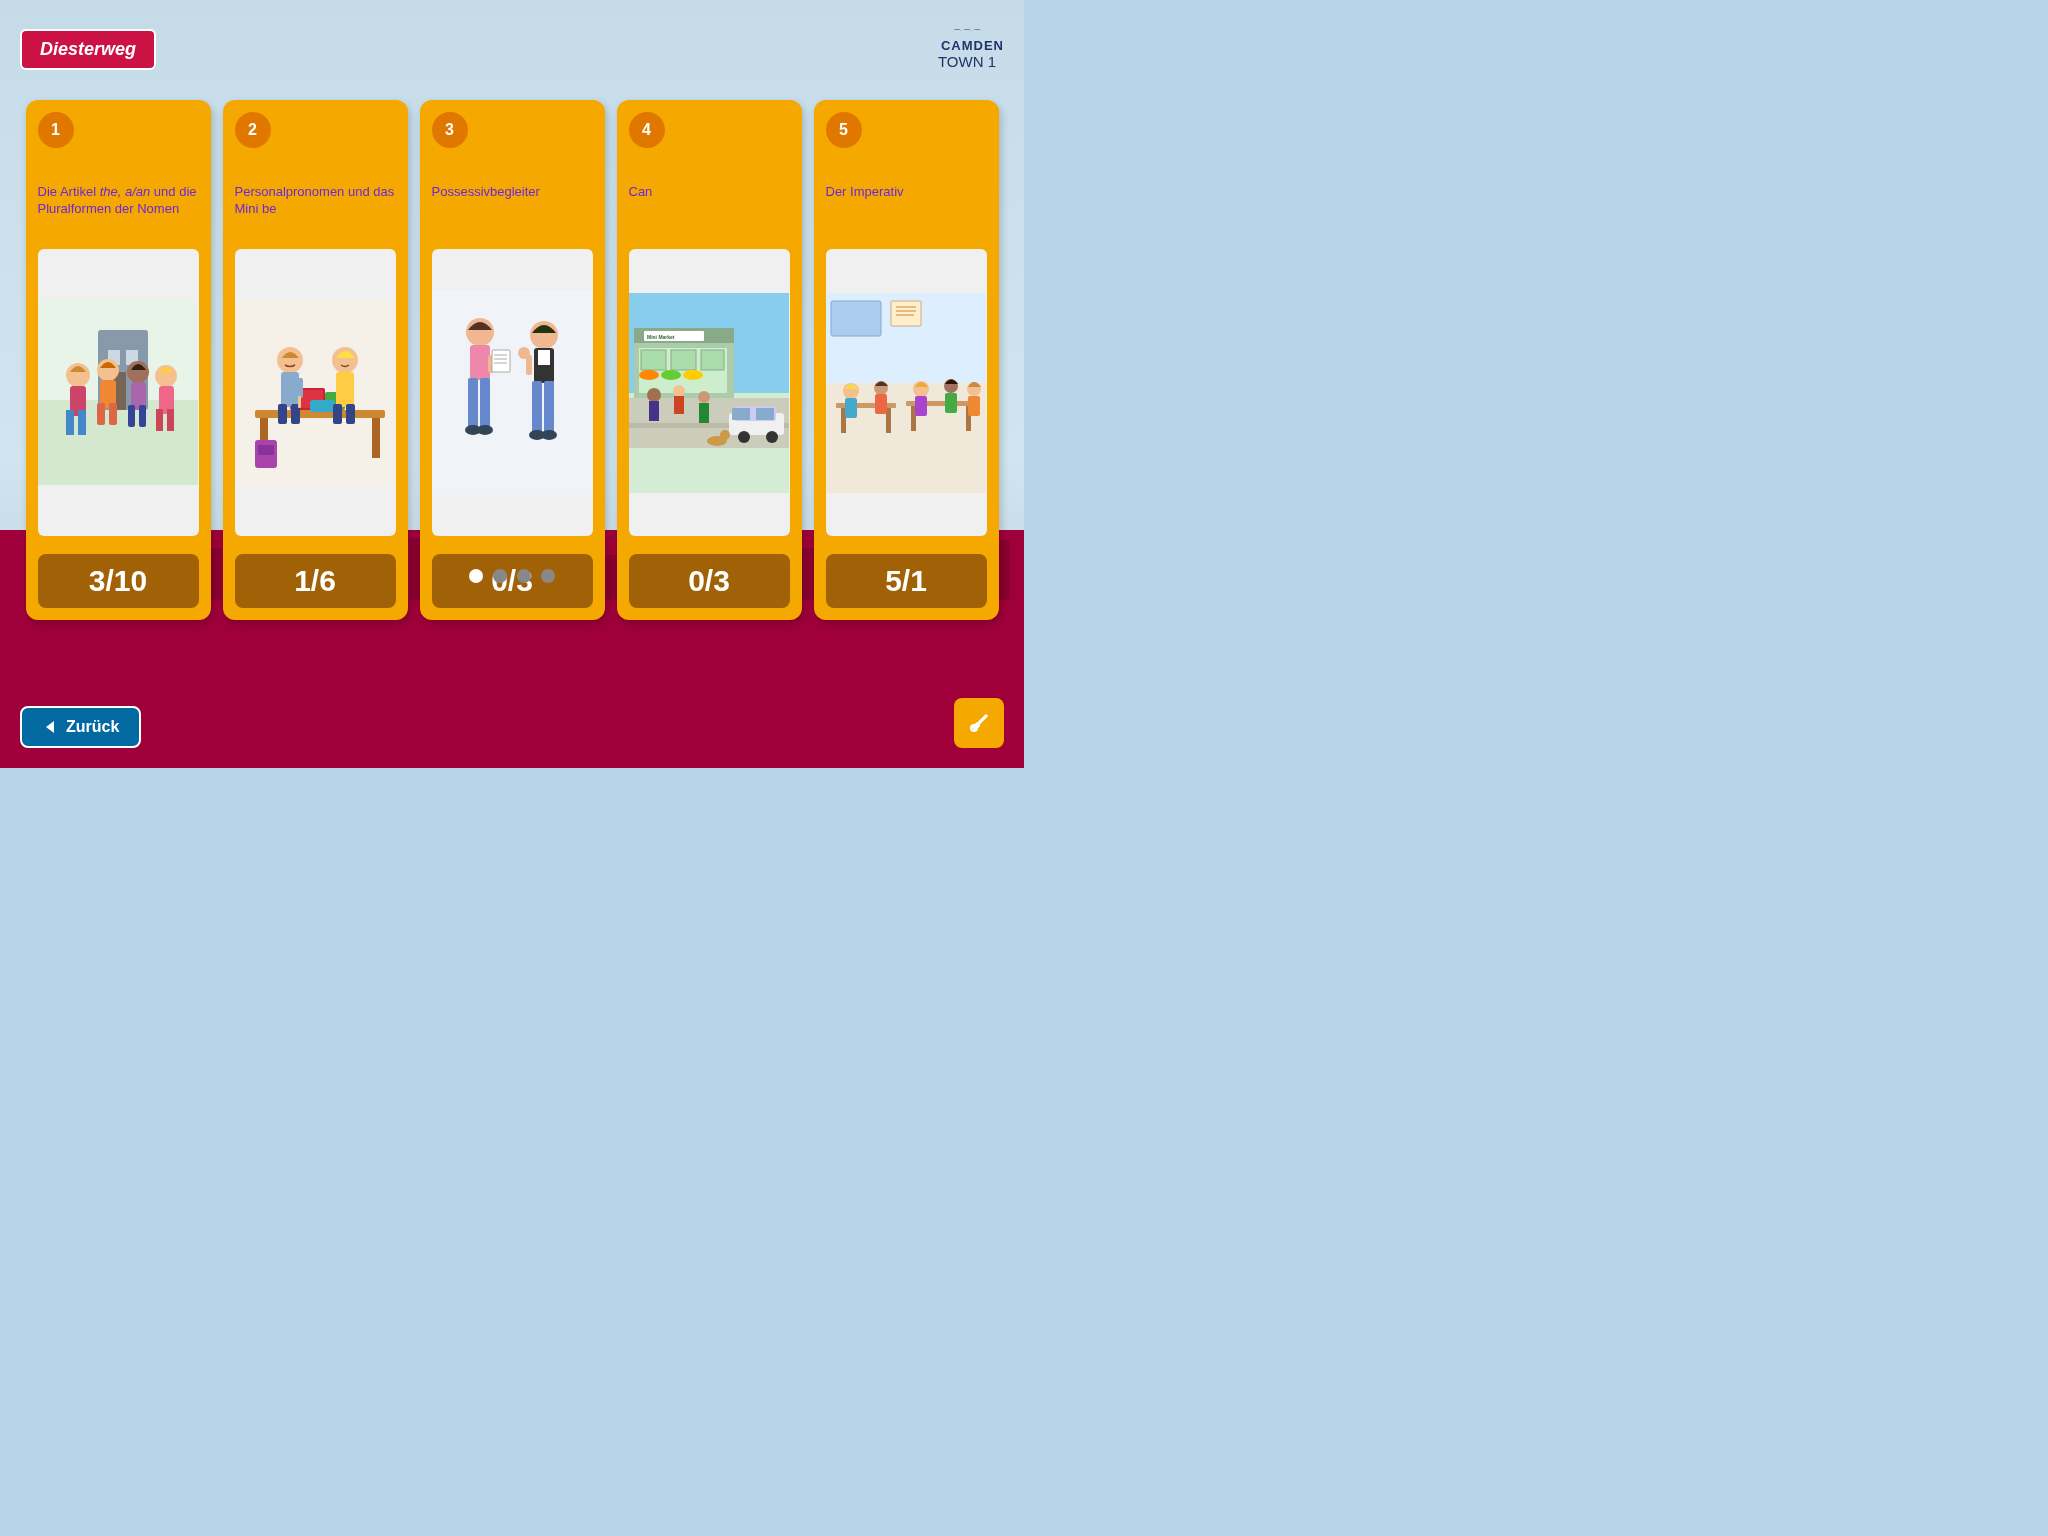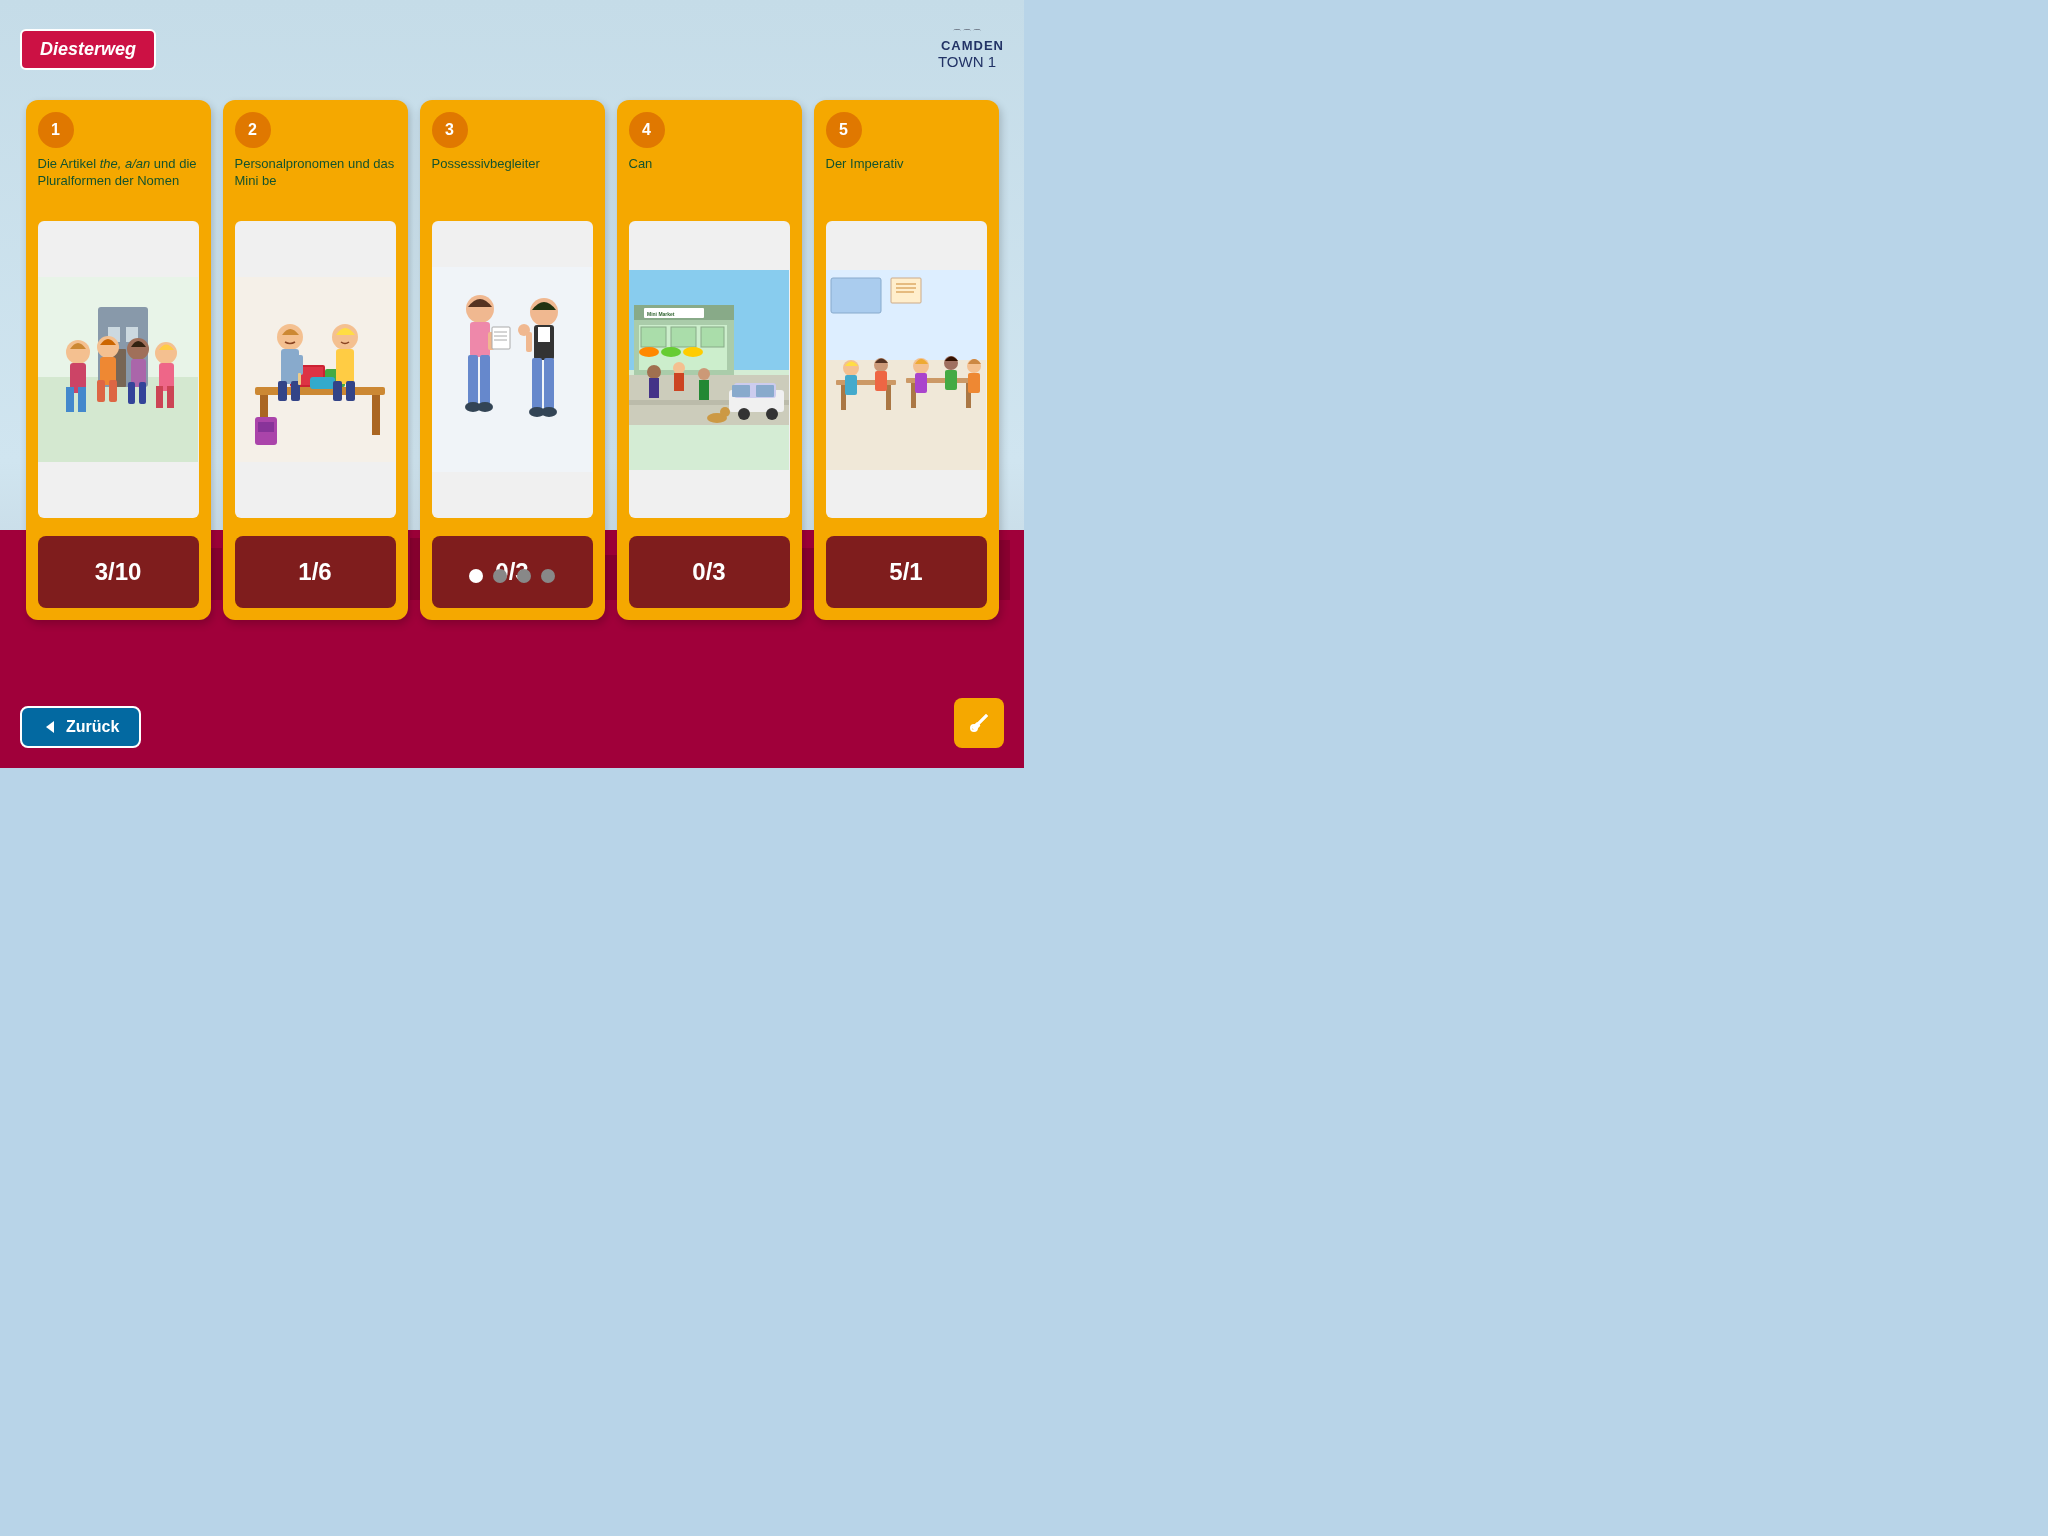--- a/index.html
+++ b/index.html
@@ -106,49 +106,50 @@
       display: flex;
       align-items: center;
       justify-content: center;
       color: white;
       font-size: 16px;
       font-weight: bold;
       margin-bottom: 8px;
     }
 
     .card-title {
-      color: #14532d;
+      color: #6d28d9;
       font-size: 13px;
       font-weight: normal;
       line-height: 1.3;
       min-height: 55px;
+      margin-top: 28px;
     }
     .card-title em {
       font-style: italic;
     }
 
     .card-image {
       flex: 1;
       margin: 10px 0;
       border-radius: 6px;
       overflow: hidden;
       display: flex;
       align-items: center;
       justify-content: center;
       min-height: 200px;
       background: #f0f0f0;
     }
 
     .card-score {
-      background: #7f1d1d;
+      background: #a16207;
       border-radius: 8px;
-      padding: 22px 8px;
+      padding: 10px 8px;
       text-align: center;
       color: white;
-      font-size: 24px;
+      font-size: 30px;
       font-weight: bold;
       margin-top: 8px;
     }
 
     
     .pagination {
       position: absolute;
       bottom: 185px;
       left: 50%;
       transform: translateX(-50%);

